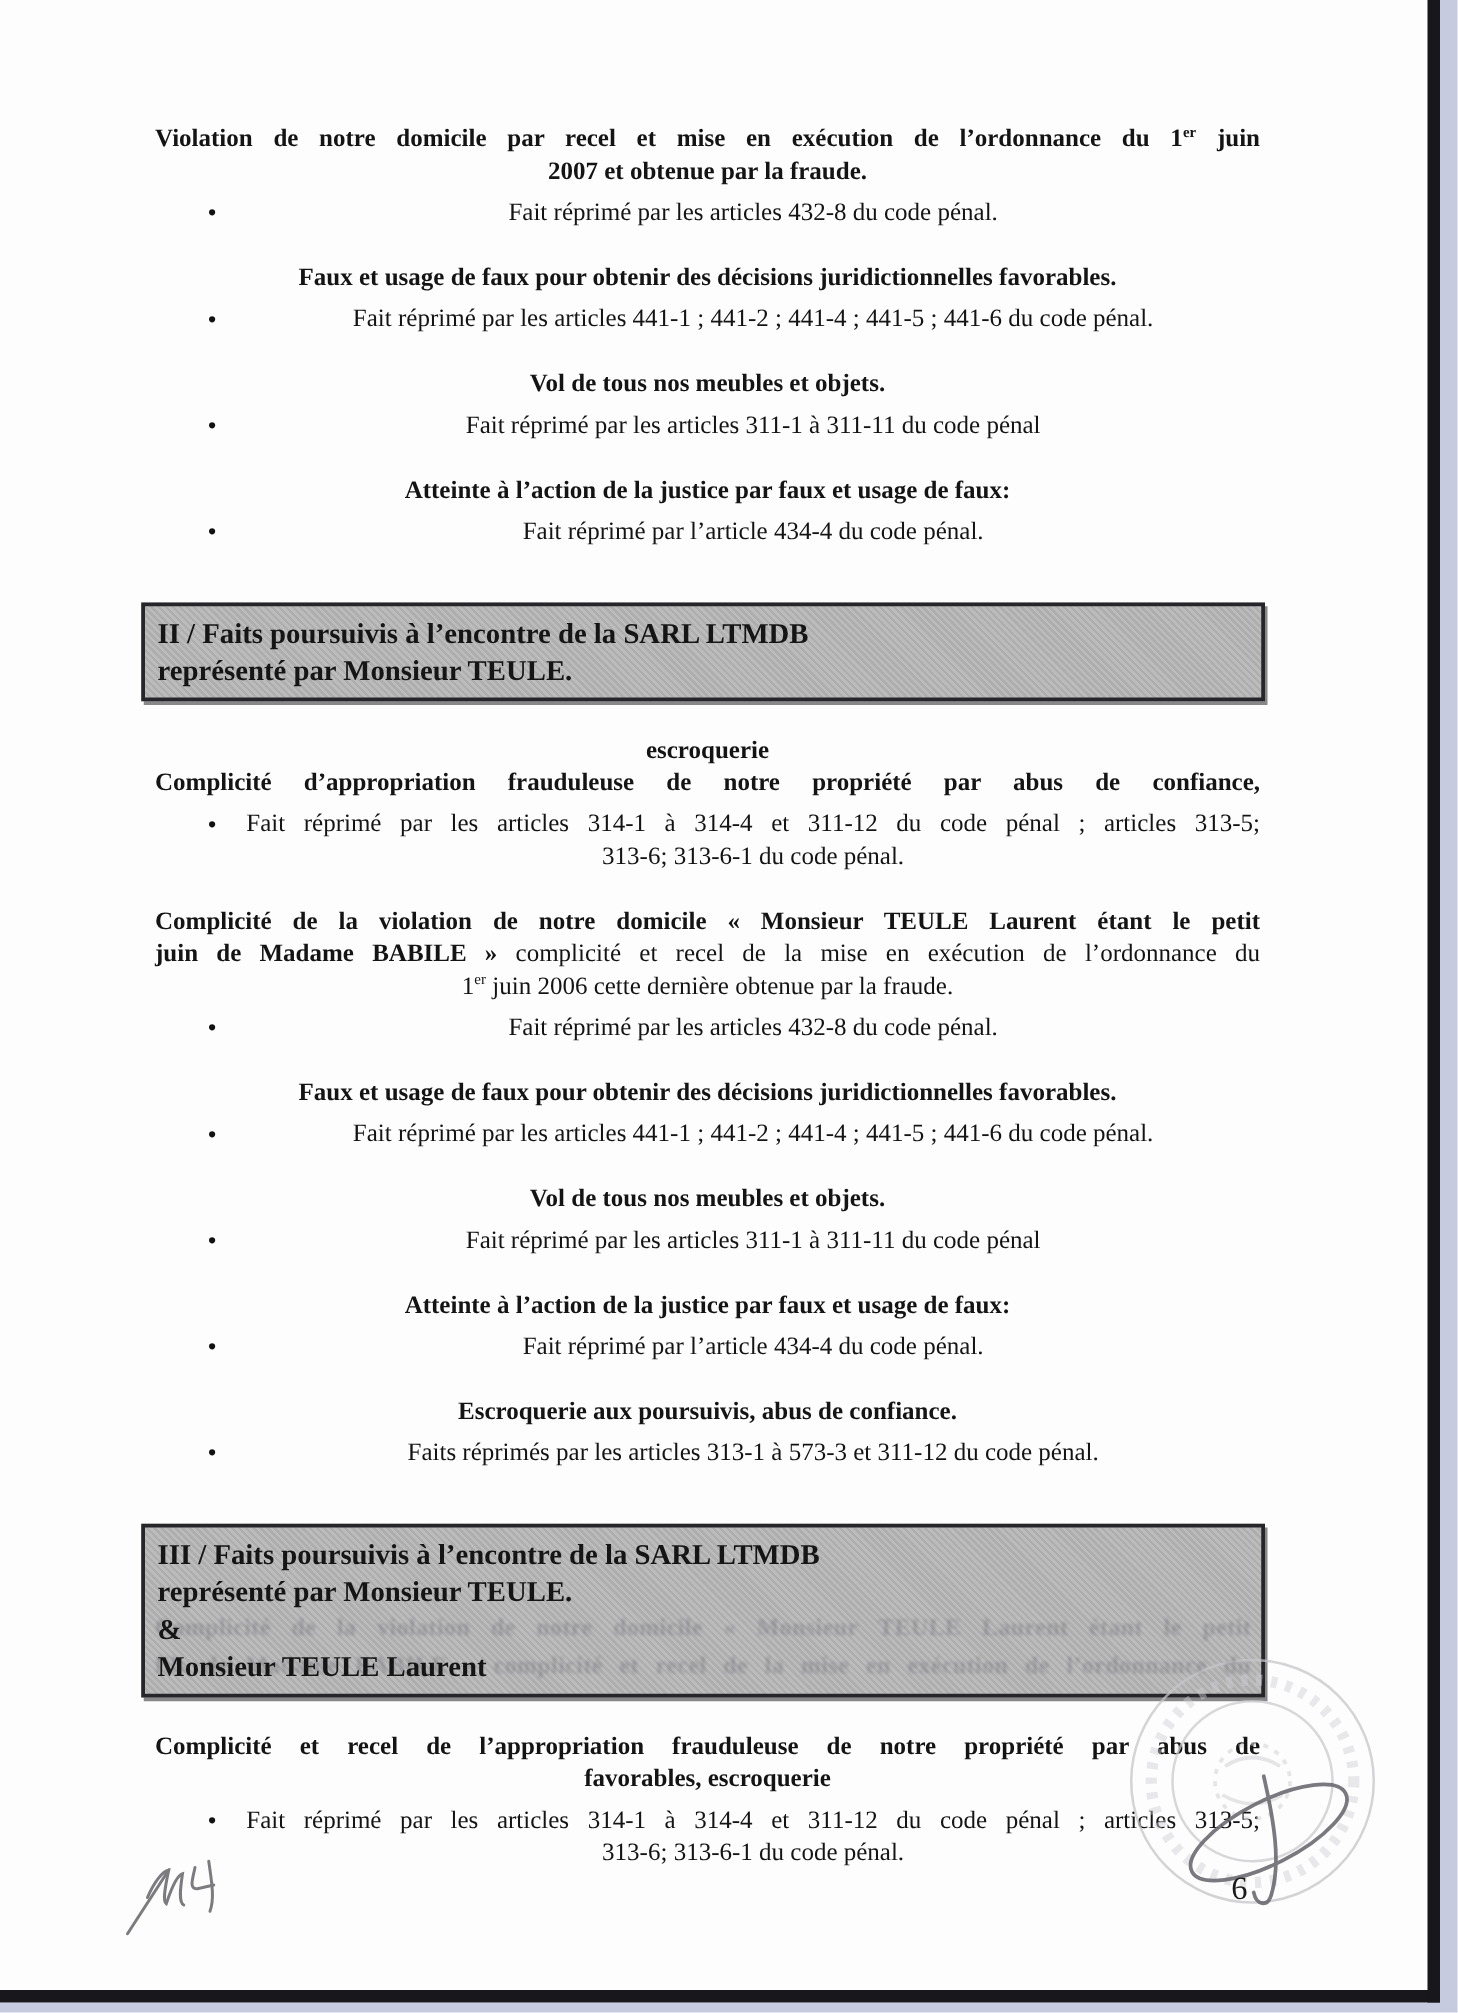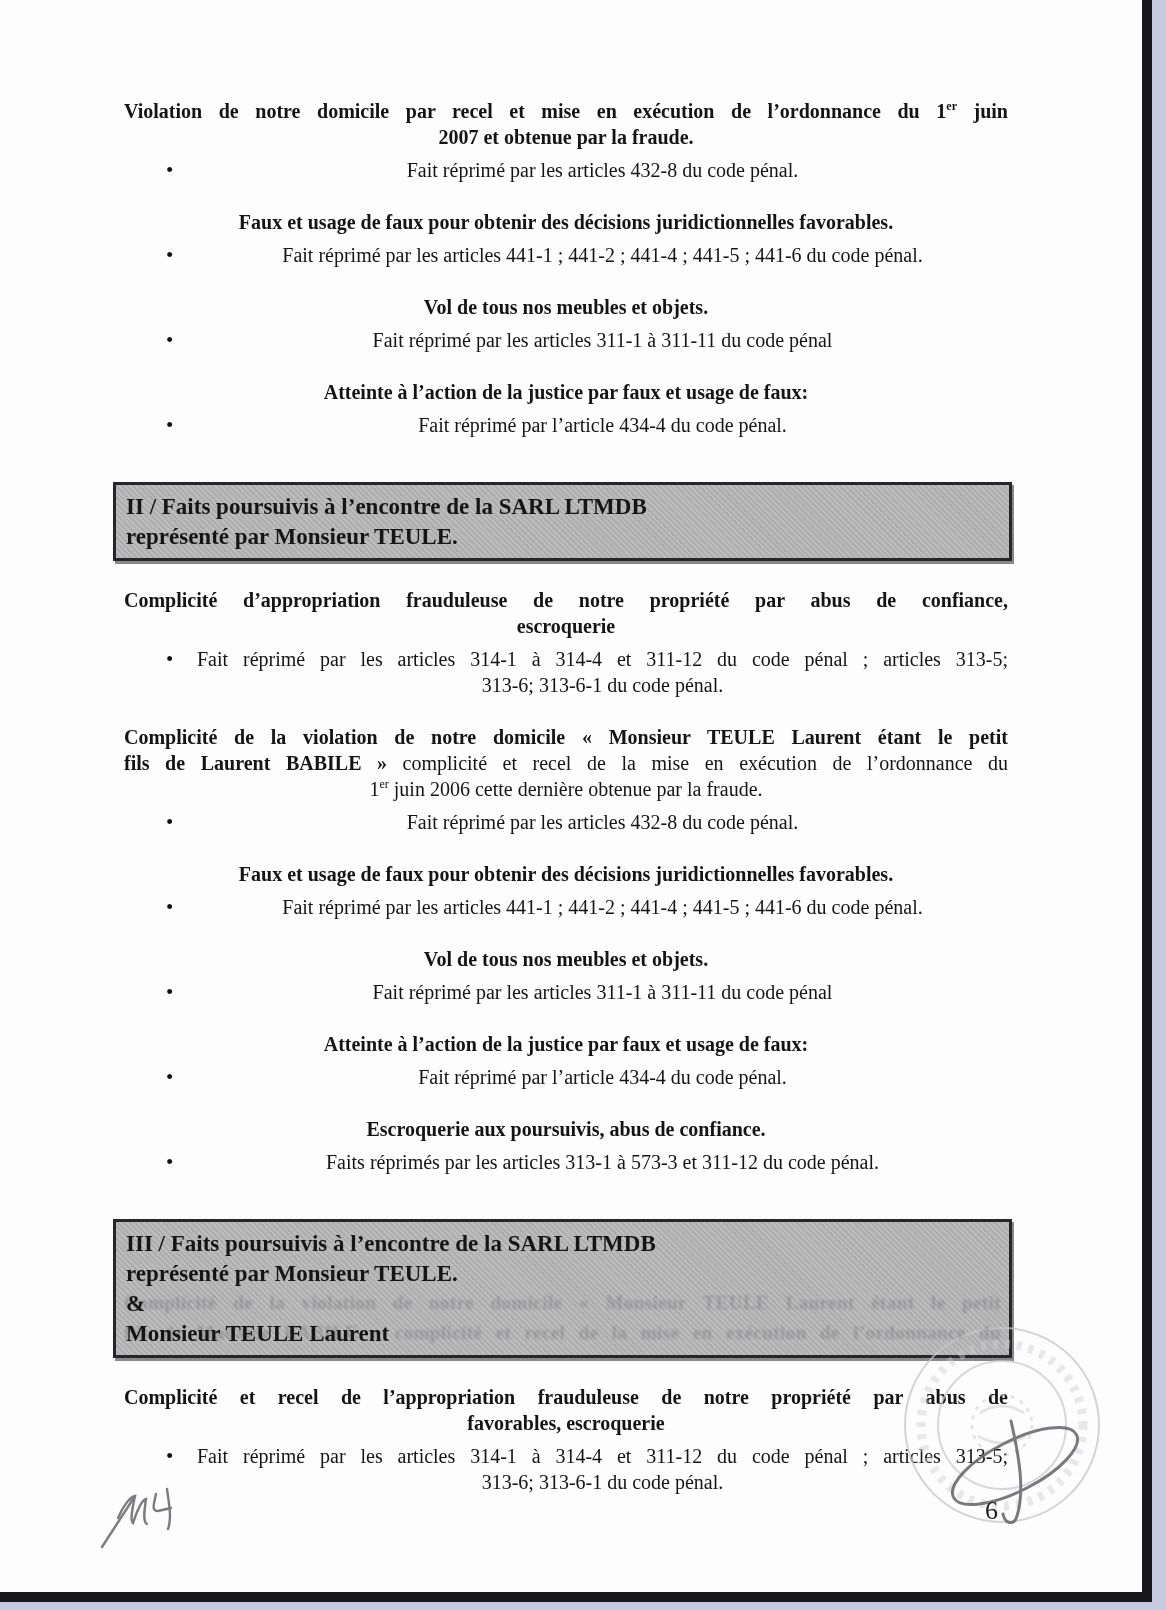--- a/index.html
+++ b/index.html
@@ -99,33 +99,33 @@
         <span class="marker">•</span>
         <div class="btext">
           <div class="line"><span>Fait réprimé par l’article 434-4 du code pénal.</span></div>
         </div>
       </div>
       <div class="banner">
         <div class="banner-line">II / Faits poursuivis à l’encontre de la SARL LTMDB</div>
         <div class="banner-line">représenté par Monsieur TEULE.</div>
       </div>
       <div class="block heading">
+        <div class="line"><span class="b">escroquerie</span></div>
         <div class="line j"><span class="b">Complicité d’appropriation frauduleuse de notre propriété par abus de confiance,</span></div>
-        <div class="line"><span class="b">escroquerie</span></div>
       </div>
       <div class="block bullet">
         <span class="marker">•</span>
         <div class="btext">
           <div class="line j"><span>Fait réprimé par les articles 314-1 à 314-4 et 311-12 du code pénal ; articles 313-5;</span></div>
           <div class="line"><span>313-6; 313-6-1 du code pénal.</span></div>
         </div>
       </div>
       <div class="block heading">
         <div class="line j"><span class="b">Complicité de la violation de notre domicile « Monsieur TEULE Laurent étant le petit</span></div>
-        <div class="line j"><span class="b">fils de Laurent BABILE »</span><span> complicité et recel de la mise en exécution de l’ordonnance du</span></div>
+        <div class="line j"><span class="b">juin de Madame BABILE »</span><span> complicité et recel de la mise en exécution de l’ordonnance du</span></div>
         <div class="line"><span>1</span><sup>er</sup><span> juin 2006 cette dernière obtenue par la fraude.</span></div>
       </div>
       <div class="block bullet">
         <span class="marker">•</span>
         <div class="btext">
           <div class="line"><span>Fait réprimé par les articles 432-8 du code pénal.</span></div>
         </div>
       </div>
       <div class="block heading">
         <div class="line"><span class="b">Faux et usage de faux pour obtenir des décisions juridictionnelles favorables.</span></div>

